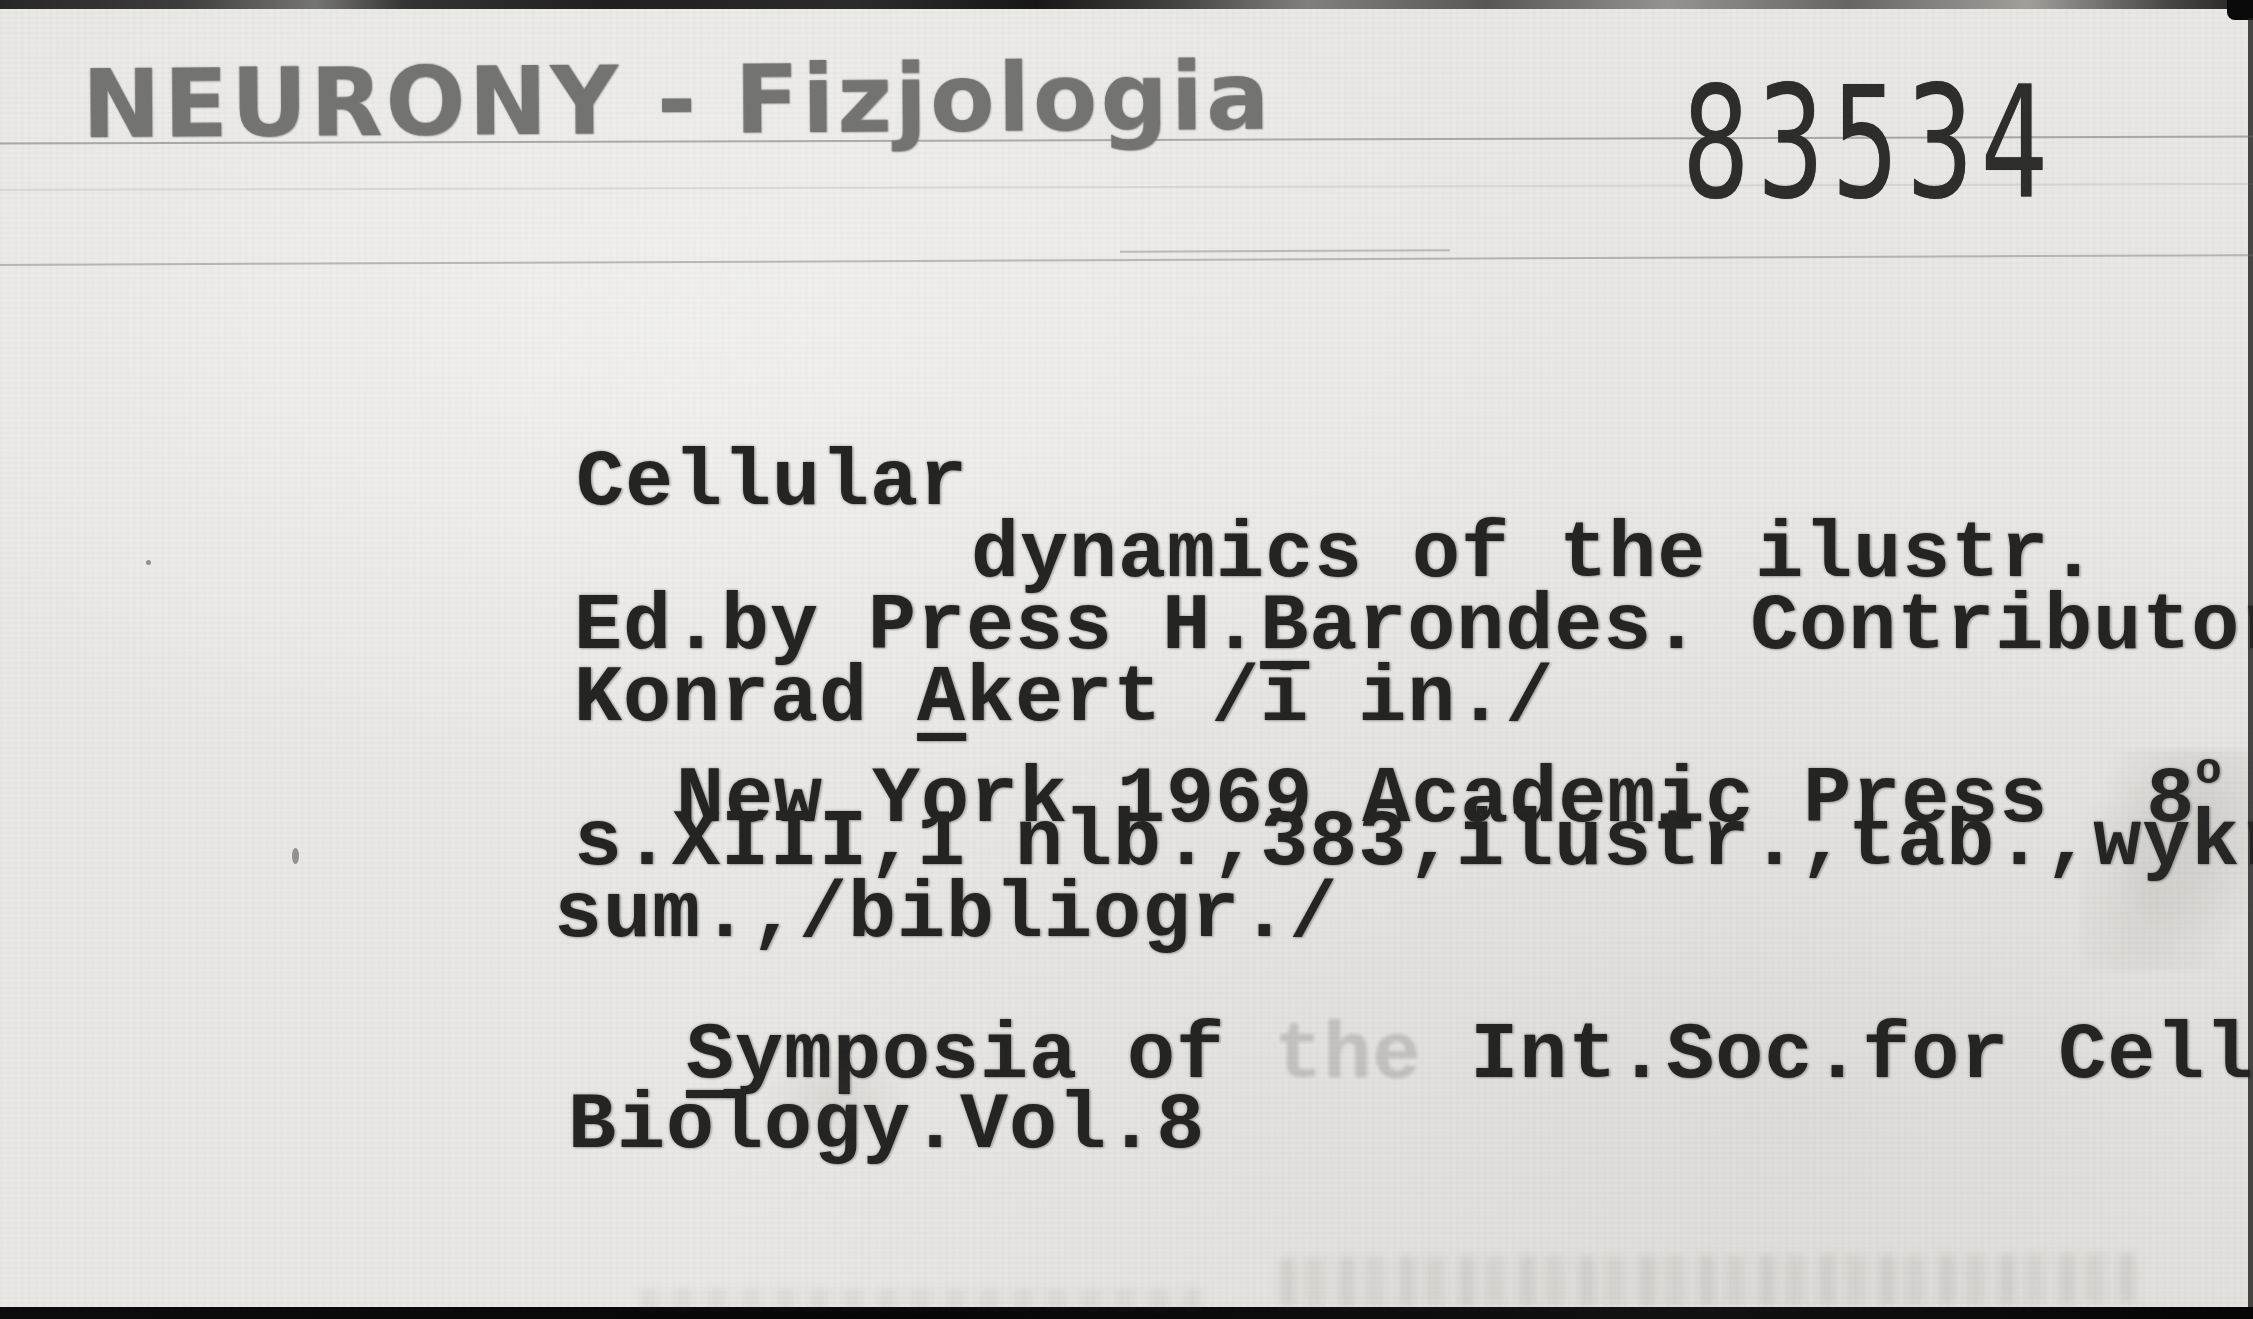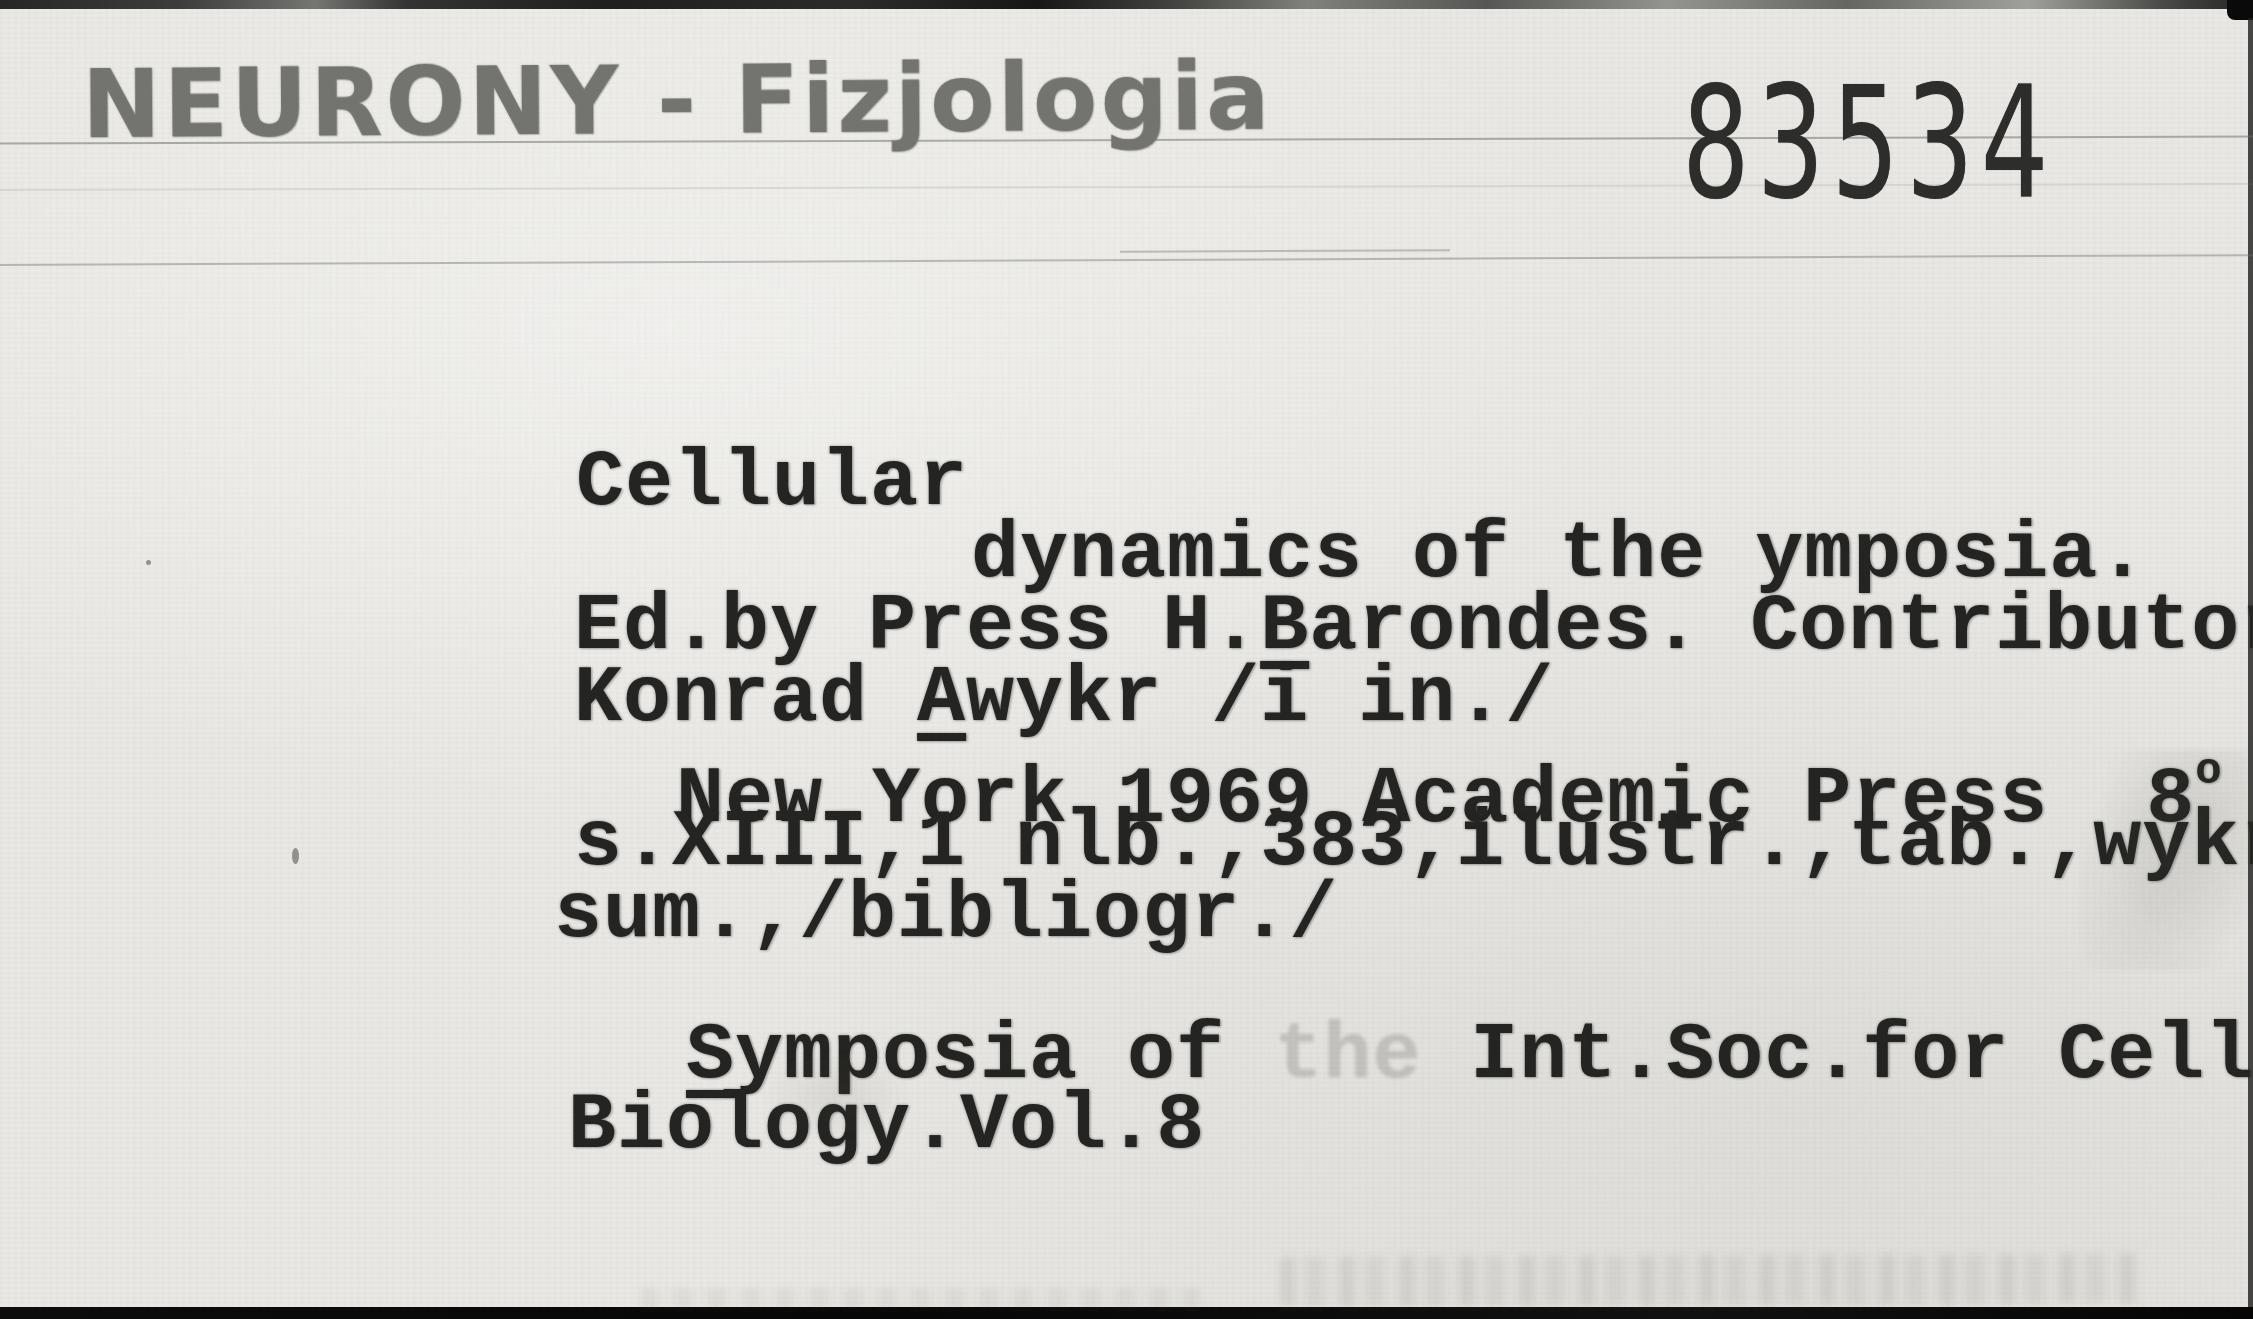--- a/index.html
+++ b/index.html
@@ -154,29 +154,29 @@
 
   <div class="handwriting">NEURONY - Fizjologia</div>
 
   <div class="accession">83534</div>
 
   <div class="line l1">
     <span>Cellular</span>
   </div>
 
   <div class="line l2">
-    <span>dynamics of the ymposia.</span>
+    <span>dynamics of the ilustr.</span>
   </div>
 
   <div class="line l3">
     <span>Ed.by Press H.</span><span class="u">B</span><span>arondes. Contributors:</span>
   </div>
 
   <div class="line l4">
-    <span>Konrad </span><span class="u">A</span><span>wykr /i in./</span>
+    <span>Konrad </span><span class="u">A</span><span>kert /i in./</span>
   </div>
 
   <div class="line l5">
     <span>New York 1969 Academic Press  8</span><span class="sup">o</span>
   </div>
 
   <div class="line l6">
     <span>s.XIII,1 nlb.,383,ilustr.,tab.,wykr.,</span>
   </div>
 

